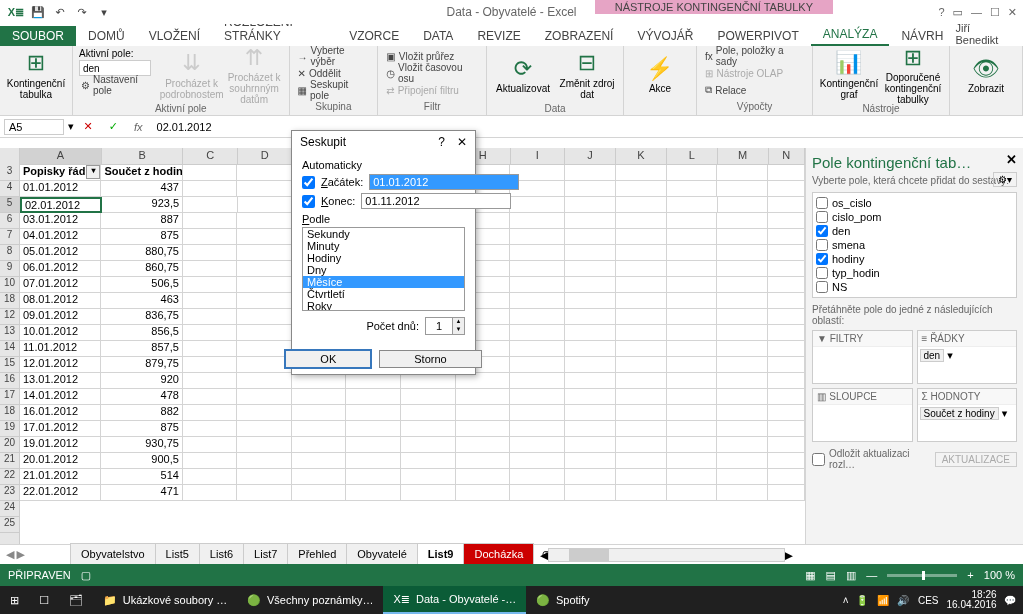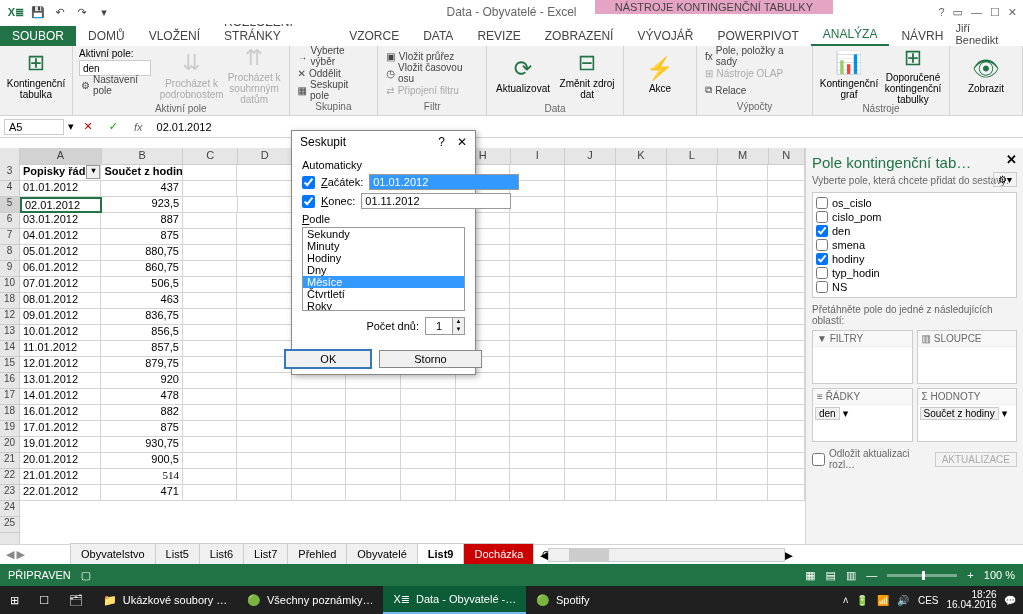--- a/index.html
+++ b/index.html
@@ -618,21 +618,21 @@
           <div class="cell" style="width: 60px;"></div>
           <div class="cell" style="width: 60px;"></div>
           <div class="cell" style="width: 56px;"></div>
           <div class="cell" style="width: 56px;"></div>
           <div class="cell" style="width: 56px;"></div>
           <div class="cell" style="width: 56px;"></div>
           <div class="cell" style="width: 40px;"></div>
         </div>
         <div class="cell-row">
           <div class="cell" style="width: 90px;">21.01.2012</div>
-          <div class="cell r" style="width: 90px; font-family: Liberation Serif, serif;">514</div>
+          <div class="cell r" style="width: 90px;">514</div>
           <div class="cell" style="width: 60px;"></div>
           <div class="cell" style="width: 60px;"></div>
           <div class="cell" style="width: 60px;"></div>
           <div class="cell" style="width: 60px;"></div>
           <div class="cell" style="width: 60px;"></div>
           <div class="cell" style="width: 60px;"></div>
           <div class="cell" style="width: 60px;"></div>
           <div class="cell" style="width: 56px;"></div>
           <div class="cell" style="width: 56px;"></div>
           <div class="cell" style="width: 56px;"></div>
@@ -694,26 +694,26 @@
         <span>NS</span>
       </div>
     </div>
   <div class="field-drag-label">Přetáhněte pole do jedné z následujících oblastí:</div>
   <div class="field-areas">
     <div class="area-box">
       <div class="area-label">▼ <span>FILTRY</span></div>
       <div class="area-content"></div>
     </div>
     <div class="area-box">
+      <div class="area-label">≡ <span>ŘÁDKY</span></div>
+      <div class="area-content"><span class="area-tag">den</span> ▾</div>
+    </div>
+    <div class="area-box">
       <div class="area-label">▥ <span>SLOUPCE</span></div>
       <div class="area-content"></div>
-    </div>
-    <div class="area-box">
-      <div class="area-label">≡ <span>ŘÁDKY</span></div>
-      <div class="area-content"><span class="area-tag">den</span> ▾</div>
     </div>
     <div class="area-box">
       <div class="area-label">Σ <span>HODNOTY</span></div>
       <div class="area-content"><span class="area-tag">Součet z hodiny</span> ▾</div>
     </div>
   </div>
   <div class="defer-row">
     <input type="checkbox" style="">
     <span>Odložit aktualizaci rozl…</span>
     <span class="update-btn">AKTUALIZACE</span>

